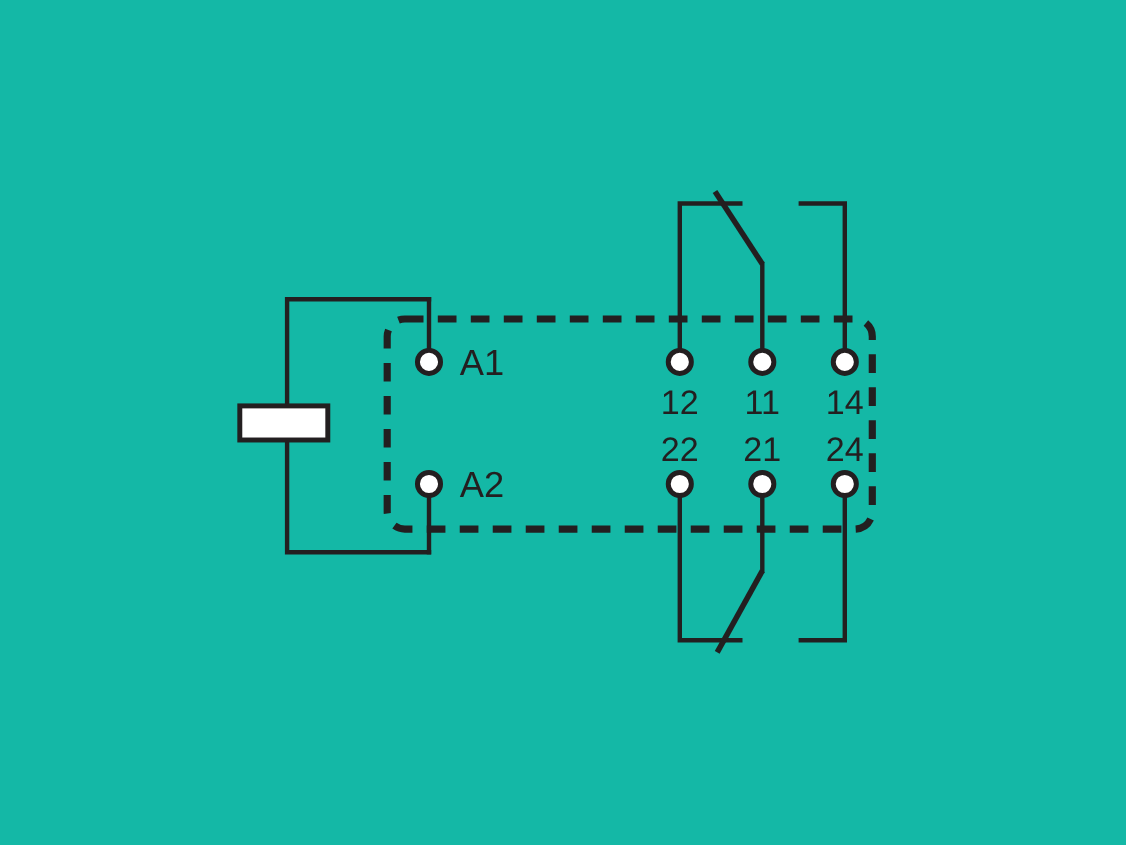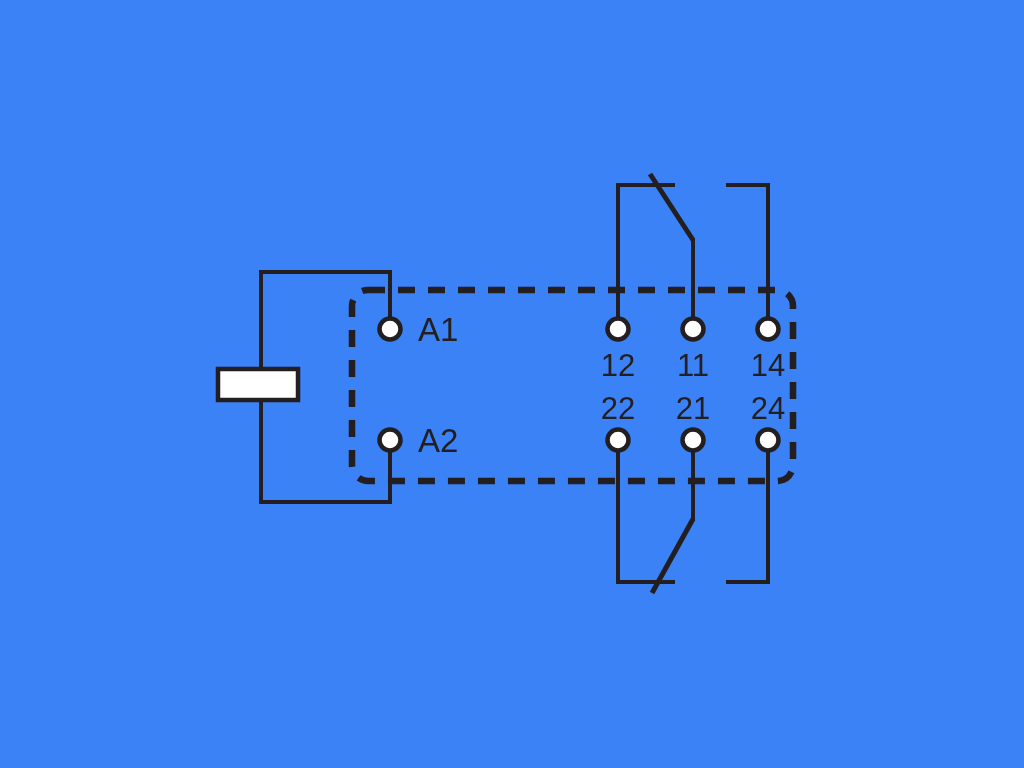--- a/index.html
+++ b/index.html
@@ -11,21 +11,21 @@
   body {
     width: 1024px;
     height: 768px;
     font-family: "Liberation Sans", sans-serif;
     overflow: hidden;
   }
   #diagram-root {
     position: relative;
     width: 1024px;
     height: 768px;
-    background: #3b82f6;
+    background: #14b8a6;
   }
   #schematic {
     display: block;
     width: 1024px;
     height: 768px;
   }
   .wire {
     stroke: #231f20;
     stroke-width: 4;
     fill: none;

